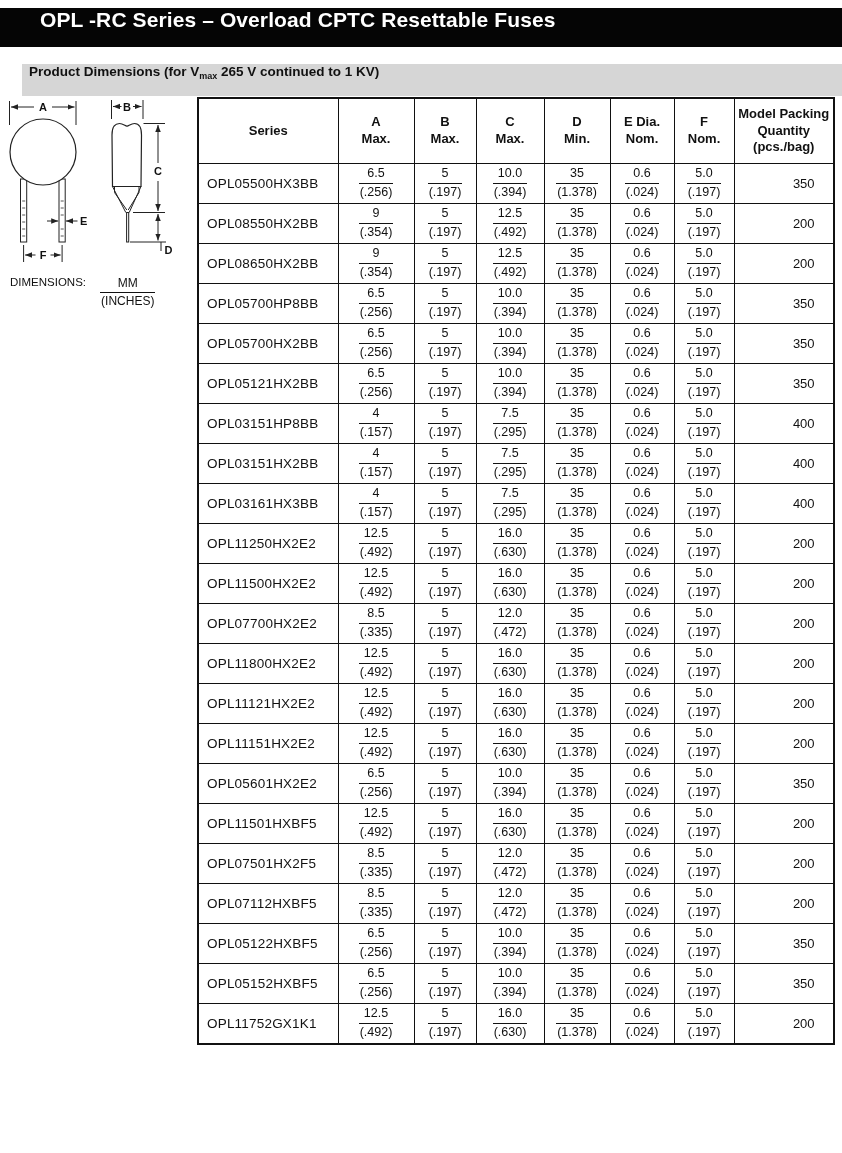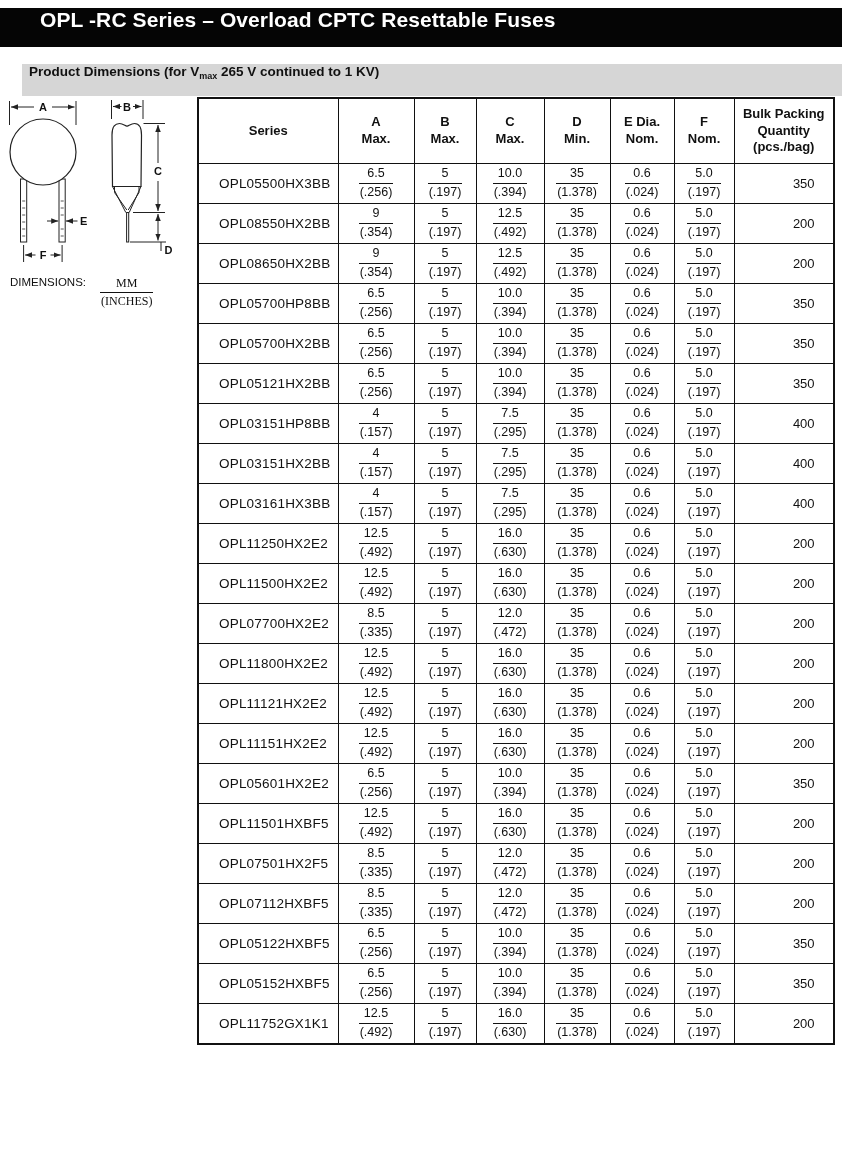--- a/index.html
+++ b/index.html
@@ -42,21 +42,21 @@
   .diagram-svg { position: absolute; left: 0; top: 95px; }
   .diagram-svg text {
     font-family: "Liberation Sans", sans-serif;
     font-size: 11px; font-weight: bold; fill: #111;
   }
   .dim-caption {
     position: absolute; left: 10px; top: 276px;
     display: flex; gap: 14px;
     font-size: 11.5px; color: #111;
   }
-  .dim-caption .frac { font-size: 12px; font-family: Liberation Serif, serif; }
+  .dim-caption .frac { font-size: 12px; }
 
   
   .frac { display: inline-block; line-height: 1.25; text-align: center; vertical-align: middle; }
   .frac .num { display: block; border-bottom: 1px solid #111; padding: 0 3px 1px 3px; }
   .frac .den { display: block; padding: 1px 1px 0 1px; }
 
   
   table.dim-table {
     position: absolute; left: 197px; top: 97px;
     border-collapse: collapse; table-layout: fixed;
@@ -68,21 +68,21 @@
     vertical-align: middle;
     padding: 0;
   }
   .dim-table th {
     height: 64px; text-align: center;
     font-size: 13px; font-weight: bold; line-height: 1.3;
   }
   .dim-table th span { display: block; }
   .dim-table td { height: 39px; }
   .dim-table td.model {
-    text-align: left; padding-left: 20px;
+    text-align: left; padding-left: 8px;
     font-size: 13.5px; letter-spacing: 0.2px;
   }
   .dim-table td.val { text-align: center; font-size: 12.5px; }
   .dim-table td.qty { text-align: center; font-size: 13px; padding-left: 40px; }
 </style>
 </head>
 <body>
 
 <div class="title-bar">
   <span class="title-text">OPL -RC Series – Overload CPTC Resettable Fuses</span>
@@ -209,21 +209,21 @@
         </th>
       <th>
           <span>E Dia.</span>
           <span>Nom.</span>
         </th>
       <th>
           <span>F</span>
           <span>Nom.</span>
         </th>
       <th>
-          <span>Bulk Packing</span>
+          <span>Model Packing</span>
           <span>Quantity</span>
           <span>(pcs./bag)</span>
         </th>
     </tr>
   </thead>
   <tbody>
       <tr>
     <td class="model">OPL05500HX3BB</td>
     <td class="val"><span class="frac"><span class="num">6.5</span><span class="den">(.256)</span></span></td>
     <td class="val"><span class="frac"><span class="num">5</span><span class="den">(.197)</span></span></td>

